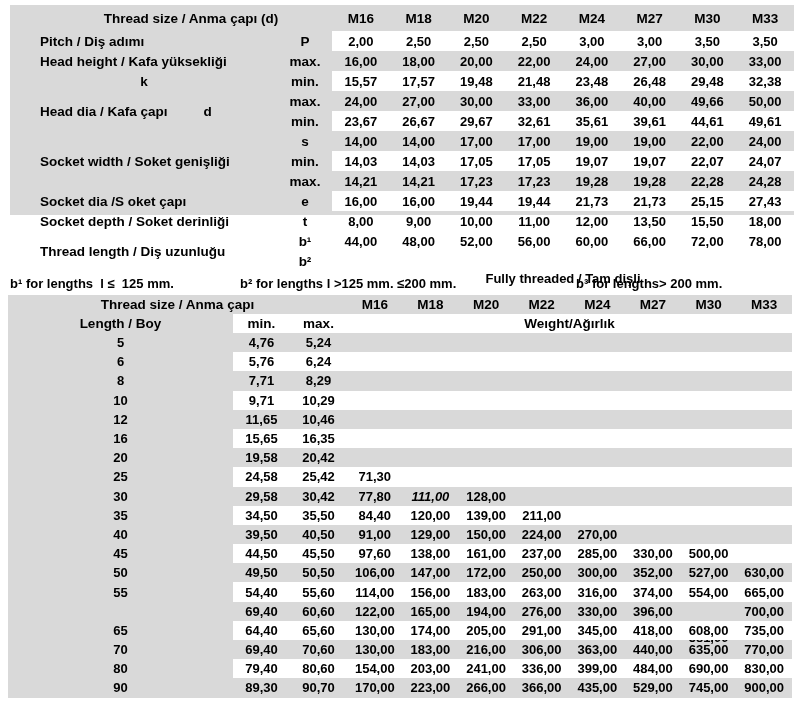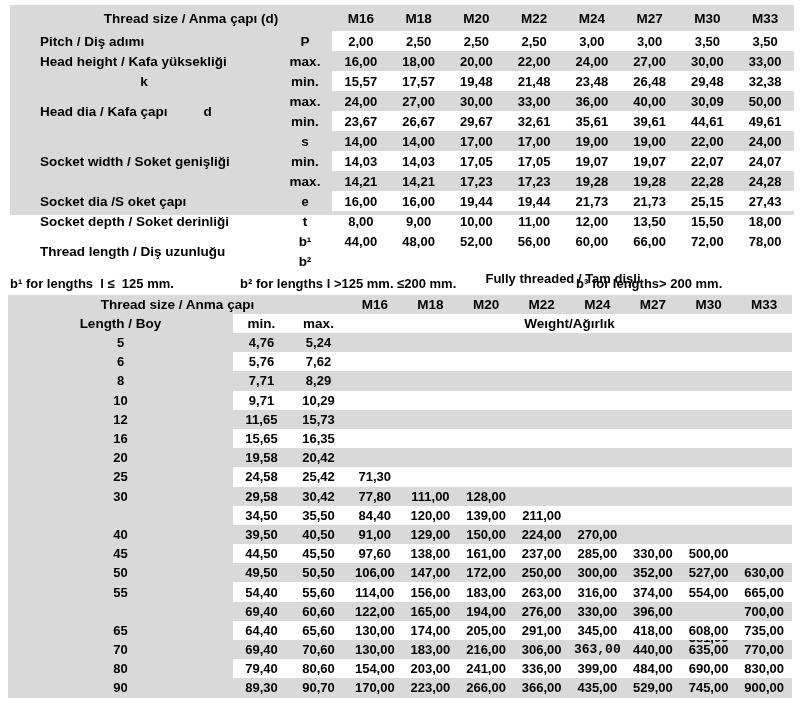--- a/index.html
+++ b/index.html
@@ -114,21 +114,21 @@
     <div class="val w" style="grid-area: 4 / 7;">23,48</div>
     <div class="val w" style="grid-area: 4 / 8;">26,48</div>
     <div class="val w" style="grid-area: 4 / 9;">29,48</div>
     <div class="val w" style="grid-area: 4 / 10;">32,38</div>
     <div class="val" style="grid-area: 5 / 3;">24,00</div>
     <div class="val" style="grid-area: 5 / 4;">27,00</div>
     <div class="val" style="grid-area: 5 / 5;">30,00</div>
     <div class="val" style="grid-area: 5 / 6;">33,00</div>
     <div class="val" style="grid-area: 5 / 7;">36,00</div>
     <div class="val" style="grid-area: 5 / 8;">40,00</div>
-    <div class="val" style="grid-area: 5 / 9;">30,09</div>
+    <div class="val" style="grid-area: 5 / 9;">49,66</div>
     <div class="val" style="grid-area: 5 / 10;">50,00</div>
     <div class="val w" style="grid-area: 6 / 3;">23,67</div>
     <div class="val w" style="grid-area: 6 / 4;">26,67</div>
     <div class="val w" style="grid-area: 6 / 5;">29,67</div>
     <div class="val w" style="grid-area: 6 / 6;">32,61</div>
     <div class="val w" style="grid-area: 6 / 7;">35,61</div>
     <div class="val w" style="grid-area: 6 / 8;">39,61</div>
     <div class="val w" style="grid-area: 6 / 9;">44,61</div>
     <div class="val w" style="grid-area: 6 / 10;">49,61</div>
     <div class="val" style="grid-area: 7 / 3;">14,00</div>
@@ -208,21 +208,21 @@
     <div class="val" style="grid-area: 3 / 4;"></div>
     <div class="val" style="grid-area: 3 / 5;"></div>
     <div class="val" style="grid-area: 3 / 6;"></div>
     <div class="val" style="grid-area: 3 / 7;"></div>
     <div class="val" style="grid-area: 3 / 8;"></div>
     <div class="val" style="grid-area: 3 / 9;"></div>
     <div class="val" style="grid-area: 3 / 10;"></div>
     <div class="val" style="grid-area: 3 / 11;"></div>
     <div class="len" style="grid-area: 4 / 1;">6</div>
     <div class="val w" style="grid-area: 4 / 2;">5,76</div>
-    <div class="val w" style="grid-area: 4 / 3;">7,62</div>
+    <div class="val w" style="grid-area: 4 / 3;">6,24</div>
     <div class="val w" style="grid-area: 4 / 4;"></div>
     <div class="val w" style="grid-area: 4 / 5;"></div>
     <div class="val w" style="grid-area: 4 / 6;"></div>
     <div class="val w" style="grid-area: 4 / 7;"></div>
     <div class="val w" style="grid-area: 4 / 8;"></div>
     <div class="val w" style="grid-area: 4 / 9;"></div>
     <div class="val w" style="grid-area: 4 / 10;"></div>
     <div class="val w" style="grid-area: 4 / 11;"></div>
     <div class="len" style="grid-area: 5 / 1;">8</div>
     <div class="val" style="grid-area: 5 / 2;">7,71</div>
@@ -241,21 +241,21 @@
     <div class="val w" style="grid-area: 6 / 4;"></div>
     <div class="val w" style="grid-area: 6 / 5;"></div>
     <div class="val w" style="grid-area: 6 / 6;"></div>
     <div class="val w" style="grid-area: 6 / 7;"></div>
     <div class="val w" style="grid-area: 6 / 8;"></div>
     <div class="val w" style="grid-area: 6 / 9;"></div>
     <div class="val w" style="grid-area: 6 / 10;"></div>
     <div class="val w" style="grid-area: 6 / 11;"></div>
     <div class="len" style="grid-area: 7 / 1;">12</div>
     <div class="val" style="grid-area: 7 / 2;">11,65</div>
-    <div class="val" style="grid-area: 7 / 3;">15,73</div>
+    <div class="val" style="grid-area: 7 / 3;">10,46</div>
     <div class="val" style="grid-area: 7 / 4;"></div>
     <div class="val" style="grid-area: 7 / 5;"></div>
     <div class="val" style="grid-area: 7 / 6;"></div>
     <div class="val" style="grid-area: 7 / 7;"></div>
     <div class="val" style="grid-area: 7 / 8;"></div>
     <div class="val" style="grid-area: 7 / 9;"></div>
     <div class="val" style="grid-area: 7 / 10;"></div>
     <div class="val" style="grid-area: 7 / 11;"></div>
     <div class="len" style="grid-area: 8 / 1;">16</div>
     <div class="val w" style="grid-area: 8 / 2;">15,65</div>
@@ -287,27 +287,28 @@
     <div class="val w" style="grid-area: 10 / 6;"></div>
     <div class="val w" style="grid-area: 10 / 7;"></div>
     <div class="val w" style="grid-area: 10 / 8;"></div>
     <div class="val w" style="grid-area: 10 / 9;"></div>
     <div class="val w" style="grid-area: 10 / 10;"></div>
     <div class="val w" style="grid-area: 10 / 11;"></div>
     <div class="len" style="grid-area: 11 / 1;">30</div>
     <div class="val" style="grid-area: 11 / 2;">29,58</div>
     <div class="val" style="grid-area: 11 / 3;">30,42</div>
     <div class="val" style="grid-area: 11 / 4;">77,80</div>
-    <div class="val" style="grid-area: 11 / 5;">111,00</div>
+    <div class="val" style="grid-area: 11 / 5; font-style: italic;">111,00</div>
     <div class="val" style="grid-area: 11 / 6;">128,00</div>
     <div class="val" style="grid-area: 11 / 7;"></div>
     <div class="val" style="grid-area: 11 / 8;"></div>
     <div class="val" style="grid-area: 11 / 9;"></div>
     <div class="val" style="grid-area: 11 / 10;"></div>
     <div class="val" style="grid-area: 11 / 11;"></div>
+    <div class="len" style="grid-area: 12 / 1;">35</div>
     <div class="val w" style="grid-area: 12 / 2;">34,50</div>
     <div class="val w" style="grid-area: 12 / 3;">35,50</div>
     <div class="val w" style="grid-area: 12 / 4;">84,40</div>
     <div class="val w" style="grid-area: 12 / 5;">120,00</div>
     <div class="val w" style="grid-area: 12 / 6;">139,00</div>
     <div class="val w" style="grid-area: 12 / 7;">211,00</div>
     <div class="val w" style="grid-area: 12 / 8;"></div>
     <div class="val w" style="grid-area: 12 / 9;"></div>
     <div class="val w" style="grid-area: 12 / 10;"></div>
     <div class="val w" style="grid-area: 12 / 11;"></div>
@@ -376,21 +377,21 @@
     <div class="val w" style="grid-area: 18 / 9;">418,00</div>
     <div class="val w" style="grid-area: 18 / 10;">608,00</div>
     <div class="val w" style="grid-area: 18 / 11;">735,00</div>
     <div class="len" style="grid-area: 19 / 1;">70</div>
     <div class="val" style="grid-area: 19 / 2;">69,40</div>
     <div class="val" style="grid-area: 19 / 3;">70,60</div>
     <div class="val" style="grid-area: 19 / 4;">130,00</div>
     <div class="val" style="grid-area: 19 / 5;">183,00</div>
     <div class="val" style="grid-area: 19 / 6;">216,00</div>
     <div class="val" style="grid-area: 19 / 7;">306,00</div>
-    <div class="val" style="grid-area: 19 / 8; font-family: Liberation Mono, monospace;">363,00</div>
+    <div class="val" style="grid-area: 19 / 8;">363,00</div>
     <div class="val" style="grid-area: 19 / 9;">440,00</div>
     <div class="val" style="grid-area: 19 / 10;">635,00</div>
     <div class="val" style="grid-area: 19 / 11;">770,00</div>
     <div class="len" style="grid-area: 20 / 1;">80</div>
     <div class="val w" style="grid-area: 20 / 2;">79,40</div>
     <div class="val w" style="grid-area: 20 / 3;">80,60</div>
     <div class="val w" style="grid-area: 20 / 4;">154,00</div>
     <div class="val w" style="grid-area: 20 / 5;">203,00</div>
     <div class="val w" style="grid-area: 20 / 6;">241,00</div>
     <div class="val w" style="grid-area: 20 / 7;">336,00</div>

